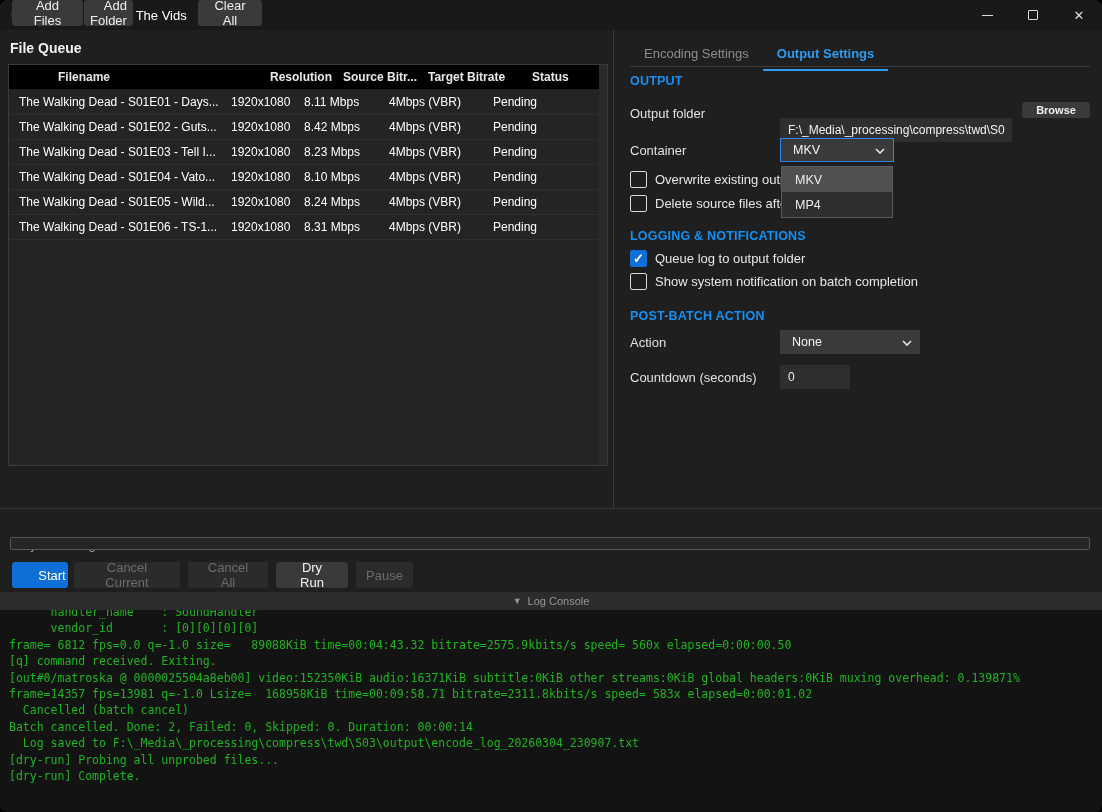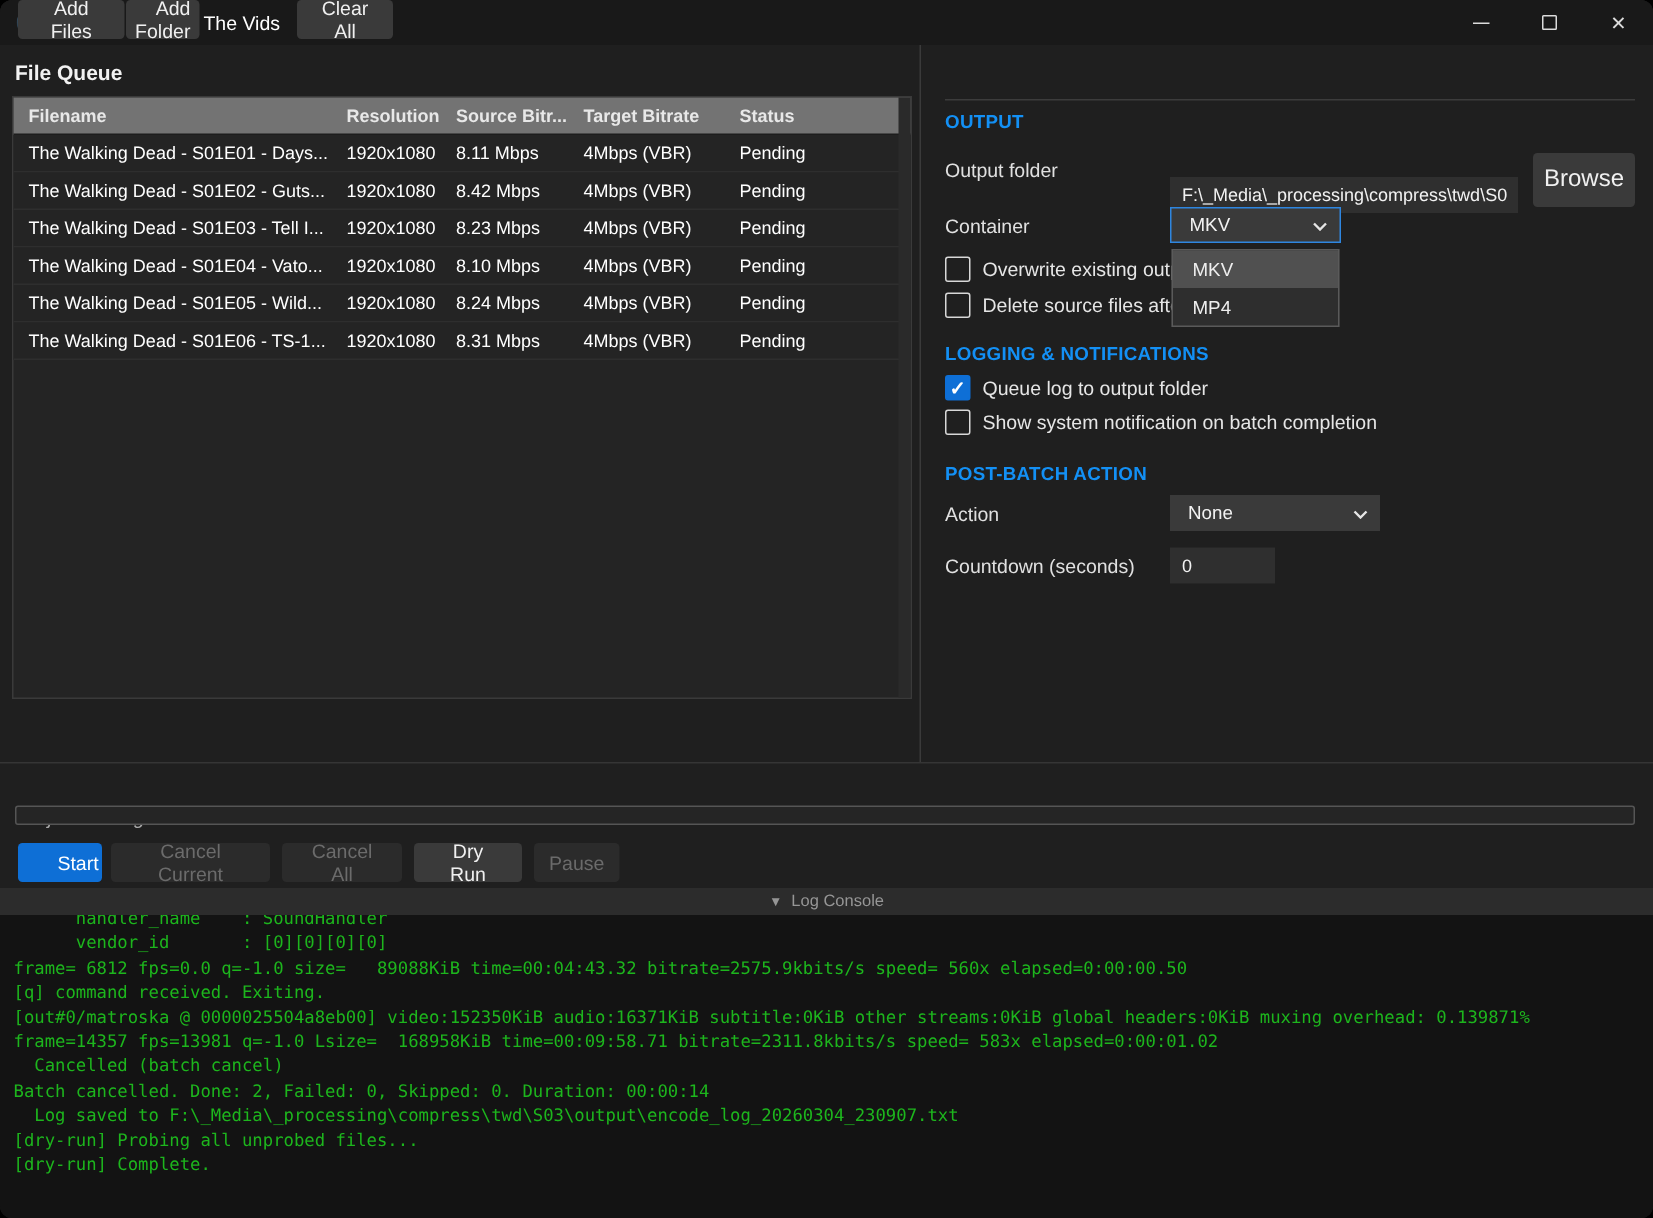--- a/index.html
+++ b/index.html
@@ -14,21 +14,21 @@
   .app-icon{width:20px;height:20px;border-radius:50%;margin-left:11px;flex:0 0 auto;overflow:hidden;}
   .title-text{margin-left:9px;font-size:13px;color:#ffffff;}
   .win-controls{margin-left:auto;display:flex;height:30px;}
   .win-btn{width:46px;height:30px;display:flex;align-items:center;justify-content:center;color:#dcdcdc;font-size:13px;}
   .min-glyph{display:block;width:11px;height:1px;background:#dcdcdc;}
   .max-glyph{display:block;width:10px;height:10px;border:1px solid #dcdcdc;border-radius:1px;}
   
   .section-title{position:absolute;left:10px;top:40px;font-size:14px;font-weight:bold;color:#f2f2f2;}
   .queue{position:absolute;left:8px;top:64px;width:600px;height:402px;background:#242424;border:1px solid #3a3a3a;}
   .qgrid{display:grid;grid-template-columns:222px 73px 85px 104px 1fr;align-items:center;height:25px;}
-  .qhead{background:#737373;color:#e8e8e8;font-weight:bold;font-size:12px;border-bottom:1px solid #1d1d1d;}
+  .qhead{background:#000000;color:#e8e8e8;font-weight:bold;font-size:12px;border-bottom:1px solid #1d1d1d;padding-left:39px;}
   .qrow{font-size:12px;color:#ffffff;border-bottom:1px solid #2e2e2e;background:#242424;}
   .qc1{padding-left:10px;white-space:nowrap;overflow:hidden;}
   .queue-scroll{position:absolute;right:0;top:0;width:8px;height:100%;background:#2a2a2a;}
   .btn{height:26px;background:#3a3a3a;color:#f0f0f0;font-size:13px;border:none;border-radius:3px;
        display:inline-flex;align-items:center;justify-content:center;padding:0 16px;font-family:inherit;}
   .btn.disabled{background:#2b2b2b;color:#6b6b6b;}
   #btn-add-files{position:absolute;left:12px;width:71px;}
   #btn-add-folder{position:absolute;left:84px;width:49px;padding:0 12px;text-align:right;}
   #btn-clear-all{position:absolute;left:198px;width:64px;padding:0 28px;}
   .vdivider{position:absolute;left:613px;top:30px;width:1px;height:478px;background:#3a3a3a;}
@@ -163,27 +163,31 @@
     <div class="queue-scroll"></div>
   </div>
 
   <button class="btn" id="btn-add-files">Add Files</button>
   <button class="btn" id="btn-add-folder">Add Folder</button>
   <button class="btn" id="btn-clear-all">Clear All</button>
 
   <div class="vdivider"></div>
 
   <div class="rpanel">
+    <div class="tabs">
+      <div class="tab">Encoding Settings</div>
+      <div class="tab active">Output Settings</div>
+    </div>
     <div class="tabsep"></div>
 
     <div class="sec-head" style="top:44px;">OUTPUT</div>
 
     <div class="flabel" style="top:76px;">Output folder</div>
     <div class="field" style="left:162px;top:72px;width:232px;margin-top:16px;">F:\_Media\_processing\compress\twd\S0</div>
-    <button class="btn" style="position:absolute;left:404px;top:72px;width:68px;height:36px;font-size:16px;">Browse</button>
+    <button class="btn" style="position:absolute;left:404px;top:72px;width:68px;height:16px;font-size:11px;font-weight:bold;">Browse</button>
 
     <div class="flabel" style="top:113px;">Container</div>
     <div class="select" style="left:162px;top:108px;width:114px;border:1px solid #2e86e0;">
       <span>MKV</span>
       <span class="chev">
         <svg width="10" height="6" viewBox="0 0 10 6">
             <polyline points="1,1 5,5 9,1" fill="none" stroke="#e6e6e6" stroke-width="1.6"></polyline>
           </svg>
       </span>
     </div>

